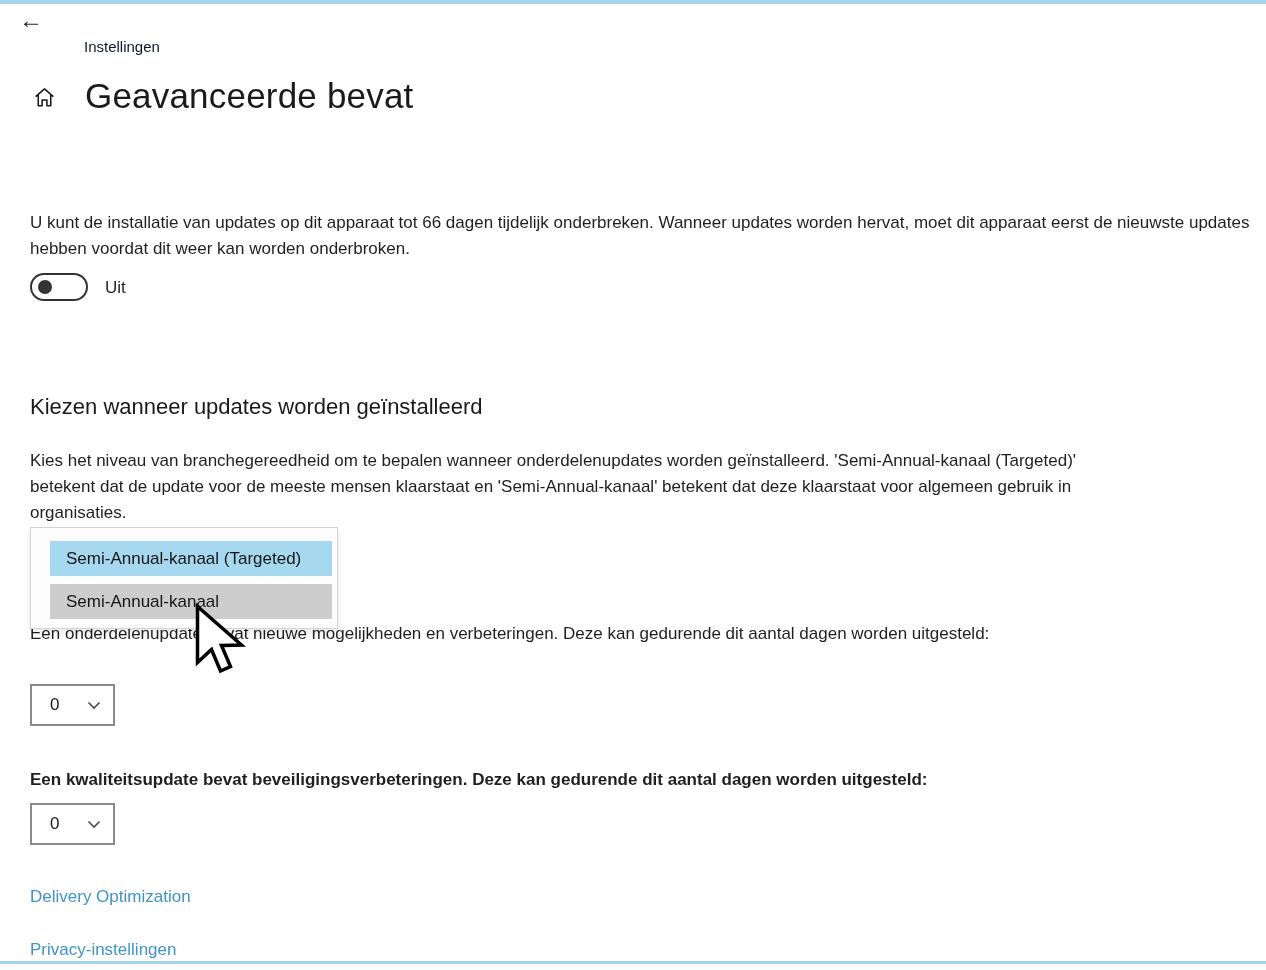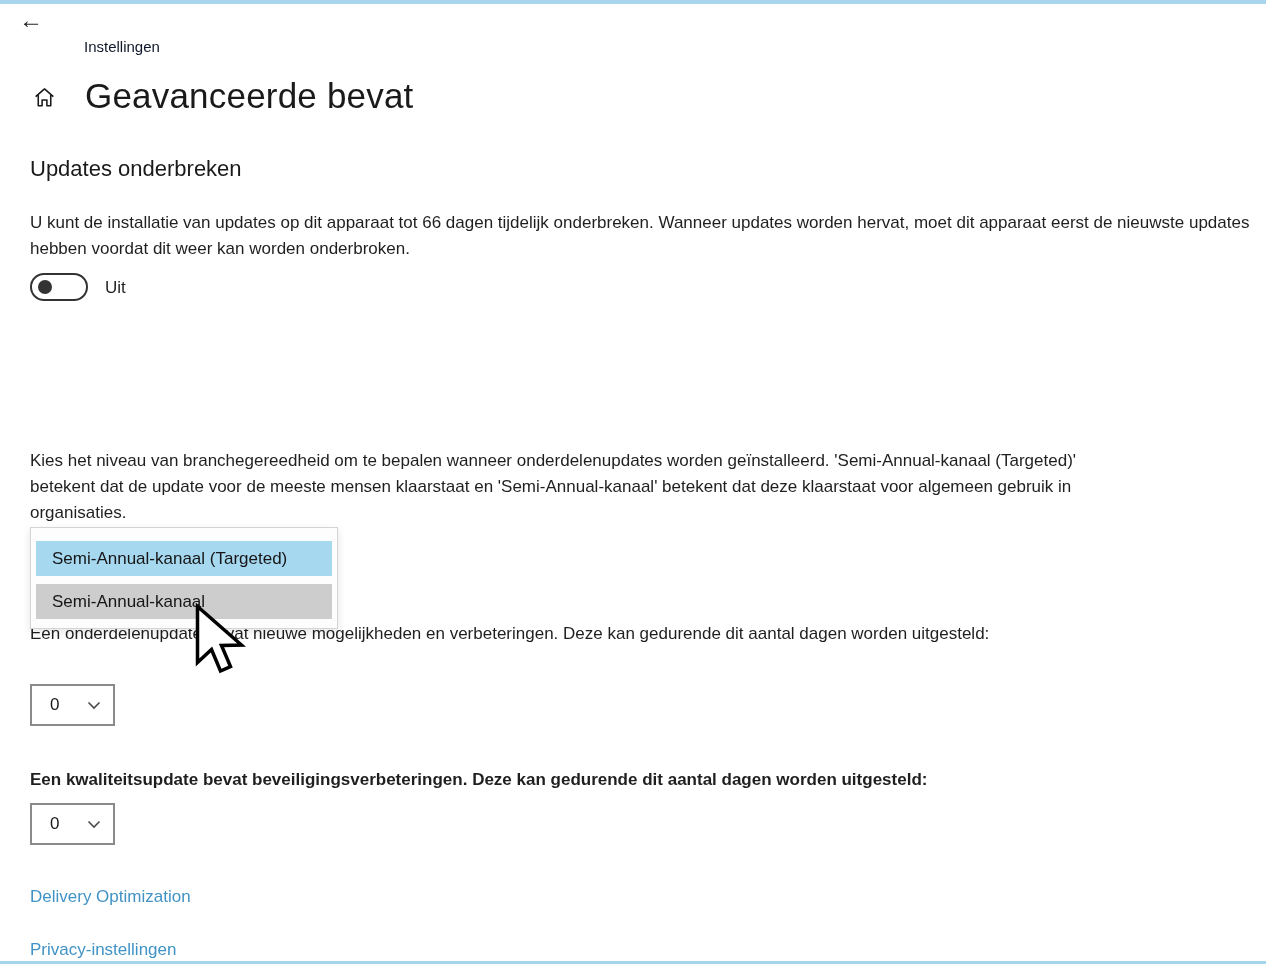--- a/index.html
+++ b/index.html
@@ -66,21 +66,21 @@
     font-size: 17px; color: #1f1f1f;
   }
 
   .combo-popup {
     position: absolute; left: 30px; top: 527px;
     width: 308px; height: 102px;
     background: #fdfdfd;
     border: 1px solid #d4d4d4;
     box-shadow: 0 3px 8px rgba(0,0,0,0.10);
     z-index: 5;
-    padding: 13px 5px 0 5px;
+    padding: 13px 5px 0 19px;
   }
   .combo-option {
     height: 35px; line-height: 35px;
     padding-left: 16px; font-size: 17px; color: #161616;
     cursor: default;
   }
   .combo-option.selected { background: #a6d8f0; margin-bottom: 8px; }
   .combo-option.hovered  { background: #cdcdcd; }
 
   .num-select {
@@ -115,29 +115,29 @@
   <span class="back-arrow">←</span>
   <span class="app-title">Instellingen</span>
 
   <span class="home-icon">
     <svg width="25" height="25" viewBox="0 0 24 24">
       <path d="M3.5 11.2 L12 3.8 L20.5 11.2 M6 9.6 V20 H9.7 V14.4 H14.3 V20 H18 V9.6" fill="none" stroke="#1a1a1a" stroke-width="1.5" stroke-linejoin="round"></path>
     </svg>
   </span>
   <h1 class="page-title">Geavanceerde bevat</h1>
 
-  <h2 class="section-heading h-pause">Updates onderbreken</h2>
   <p class="body-text p-pause-desc">U kunt de installatie van updates op dit apparaat tot 66 dagen tijdelijk onderbreken. Wanneer updates worden hervat, moet dit apparaat eerst de nieuwste updates hebben voordat dit weer kan worden onderbroken.</p>
 
   <div class="toggle">
     <div class="knob"></div>
   </div>
   <span class="toggle-label">Uit</span>
 
 
+  <h2 class="section-heading h-channel">Kiezen wanneer updates worden geïnstalleerd</h2>
   <p class="body-text p-channel-desc">Kies het niveau van branchegereedheid om te bepalen wanneer onderdelenupdates worden geïnstalleerd. 'Semi-Annual-kanaal (Targeted)' betekent dat de update voor de meeste mensen klaarstaat en 'Semi-Annual-kanaal' betekent dat deze klaarstaat voor algemeen gebruik in organisaties.</p>
 
   <p class="body-text p-feature">Een onderdelenupdate bevat nieuwe mogelijkheden en verbeteringen. Deze kan gedurende dit aantal dagen worden uitgesteld:</p>
 
   <div class="combo-popup">
     <div class="combo-option selected">Semi-Annual-kanaal (Targeted)</div>
     <div class="combo-option hovered">Semi-Annual-kanaal</div>
   </div>
 
   <div class="num-select first">

